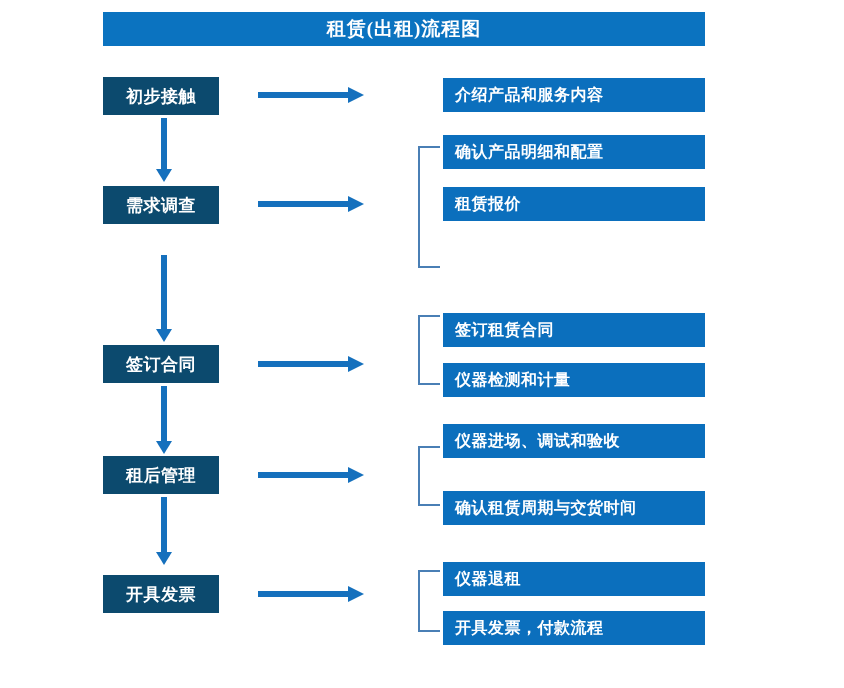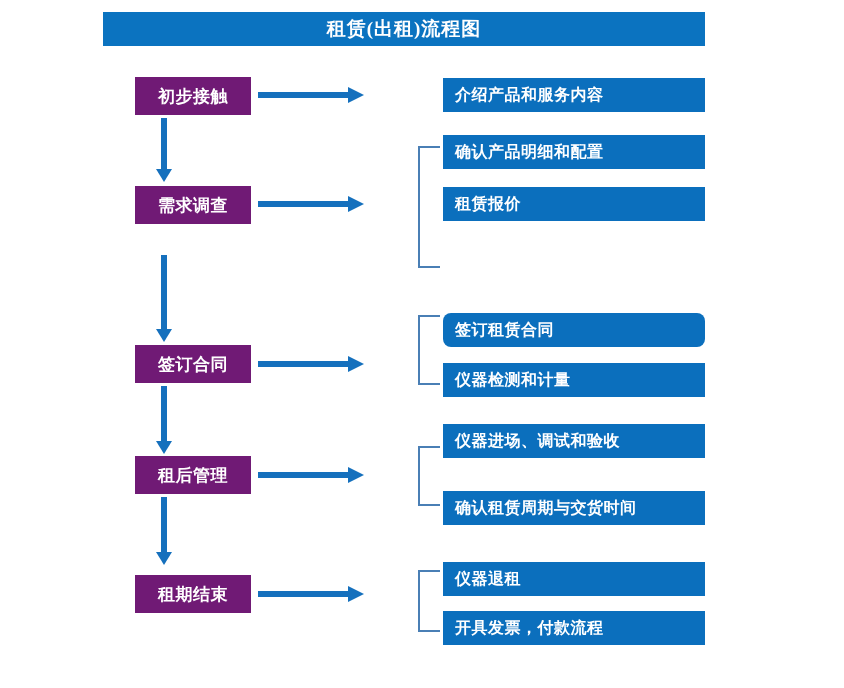--- a/index.html
+++ b/index.html
@@ -37,30 +37,29 @@
     justify-content: center;
     box-sizing: border-box;
   }
 
   
   .stage-box {
     position: absolute;
     left: 103px;
     width: 116px;
     height: 38px;
-    background: #701a75;
+    background: #0c4a6e;
     color: #ffffff;
     font-size: 17px;
     font-weight: bold;
     display: flex;
     align-items: center;
     justify-content: center;
     box-sizing: border-box;
     letter-spacing: 0.5px;
-    margin-left: 32px;
   }
 
   
   .detail-box {
     position: absolute;
     left: 443px;
     width: 262px;
     height: 34px;
     background: #0b6fbd;
     color: #ffffff;
@@ -172,21 +171,21 @@
 
   <div class="stage-box" style="top:345px;">签订合同</div>
 
   <div class="h-arrow" style="left:258px; top:355px;">
     <div class="shaft"></div>
     <div class="head"></div>
   </div>
 
   <div class="bracket" style="top:315px; height:70px;"></div>
 
-  <div class="detail-box" style="top:313px;border-radius:8px;">签订租赁合同</div>
+  <div class="detail-box" style="top:313px;">签订租赁合同</div>
   <div class="detail-box" style="top:363px;">仪器检测和计量</div>
 
   <div class="v-arrow" style="top:386px; height:68px;">
     <div class="shaft" style="height:55px;"></div>
     <div class="head" style="top:55px;"></div>
   </div>
 
   <div class="stage-box" style="top:456px;">租后管理</div>
 
   <div class="h-arrow" style="left:258px; top:466px;">
@@ -197,21 +196,21 @@
   <div class="bracket" style="top:446px; height:60px;"></div>
 
   <div class="detail-box" style="top:424px;">仪器进场、调试和验收</div>
   <div class="detail-box" style="top:491px;">确认租赁周期与交货时间</div>
 
   <div class="v-arrow" style="top:497px; height:68px;">
     <div class="shaft" style="height:55px;"></div>
     <div class="head" style="top:55px;"></div>
   </div>
 
-  <div class="stage-box" style="top:575px;">租期结束</div>
+  <div class="stage-box" style="top:575px;">开具发票</div>
 
   <div class="h-arrow" style="left:258px; top:585px;">
     <div class="shaft"></div>
     <div class="head"></div>
   </div>
 
   <div class="bracket" style="top:570px; height:62px;"></div>
 
   <div class="detail-box" style="top:562px;">仪器退租</div>
   <div class="detail-box" style="top:611px;">开具发票，付款流程</div>

